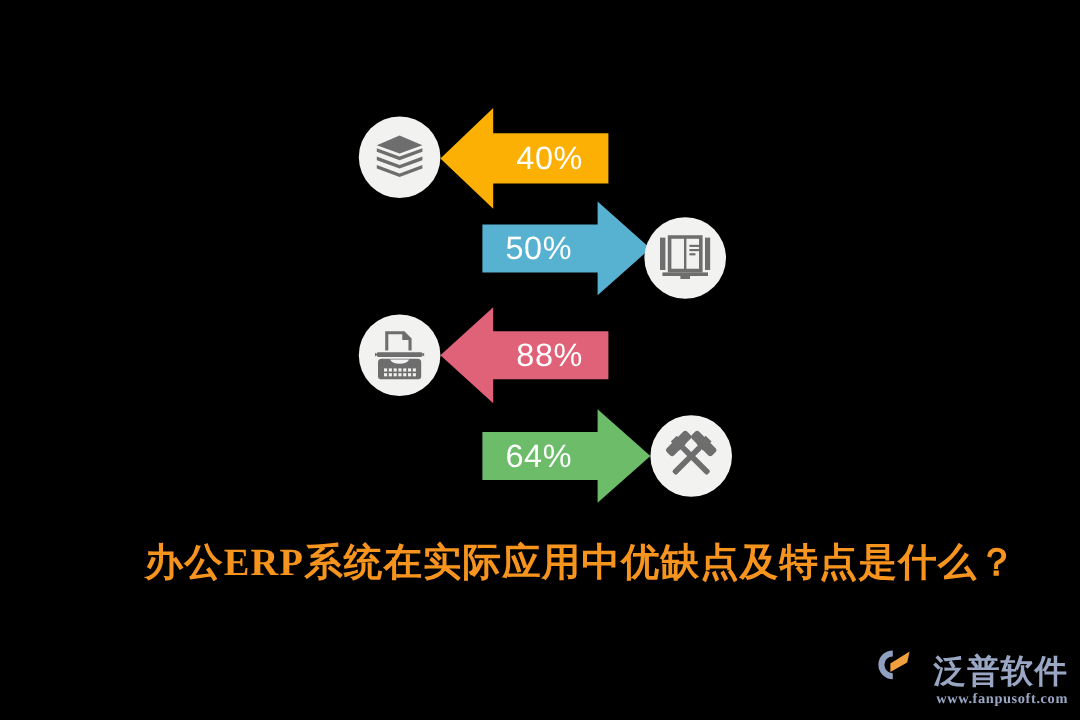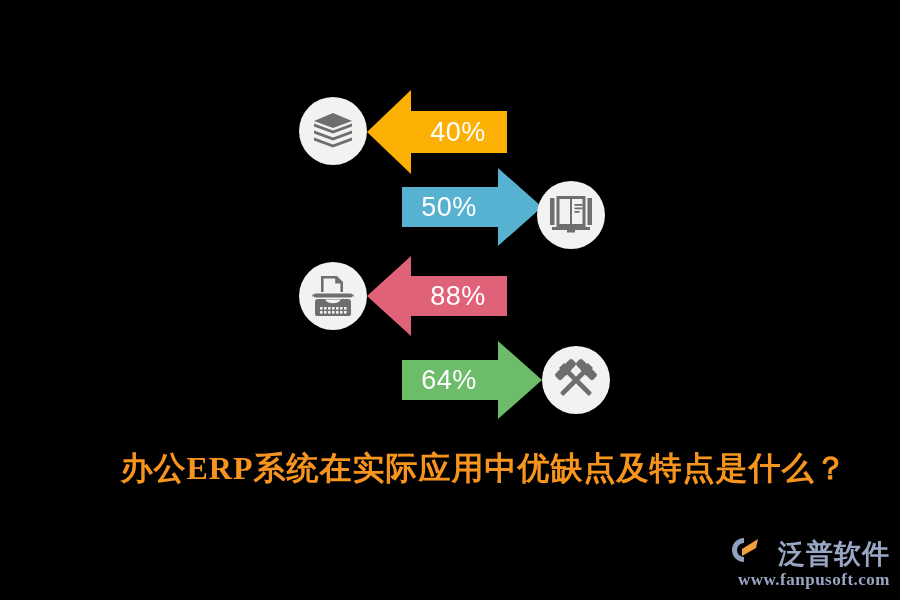--- a/index.html
+++ b/index.html
@@ -92,21 +92,21 @@
     color: #9aa7c4;
     font-family: "Liberation Serif", "DejaVu Serif", serif;
     font-size: 27px;
     font-weight: 700;
     letter-spacing: 1px;
     line-height: 1;
   }
   #watermark .wm-url {
     color: #9aa7c4;
     font-family: "Liberation Serif", "DejaVu Serif", serif;
-    font-size: 17px;
+    font-size: 12px;
     font-weight: 700;
     letter-spacing: 0.5px;
     line-height: 1;
     margin-top: 3px;
   }
 </style>
 </head>
 <body>
 
 <div id="canvas">

